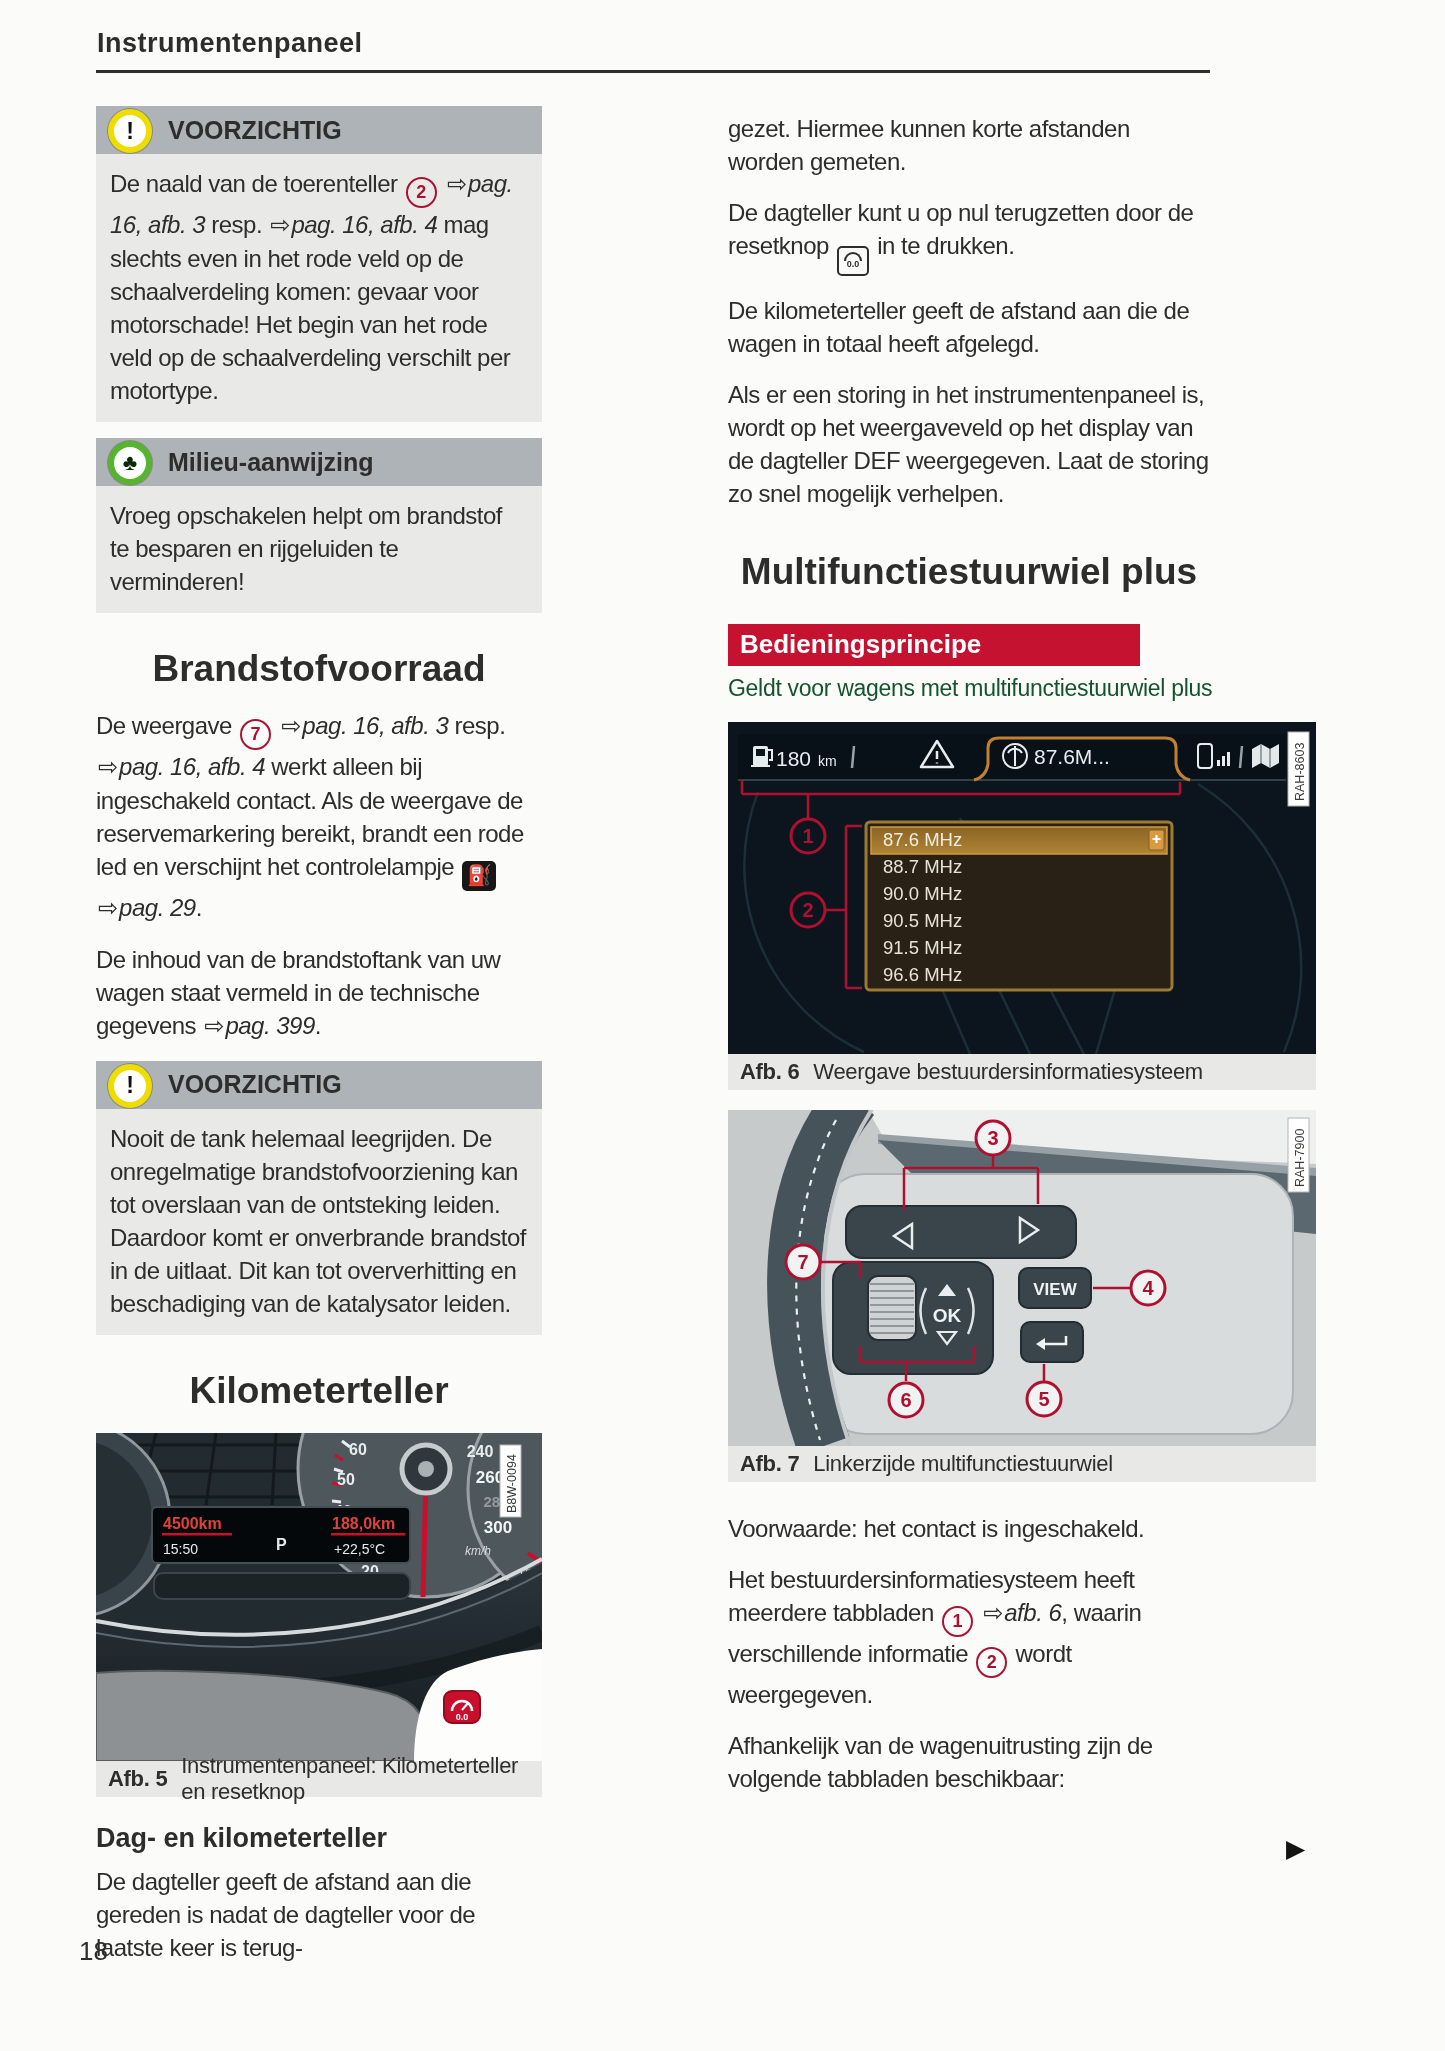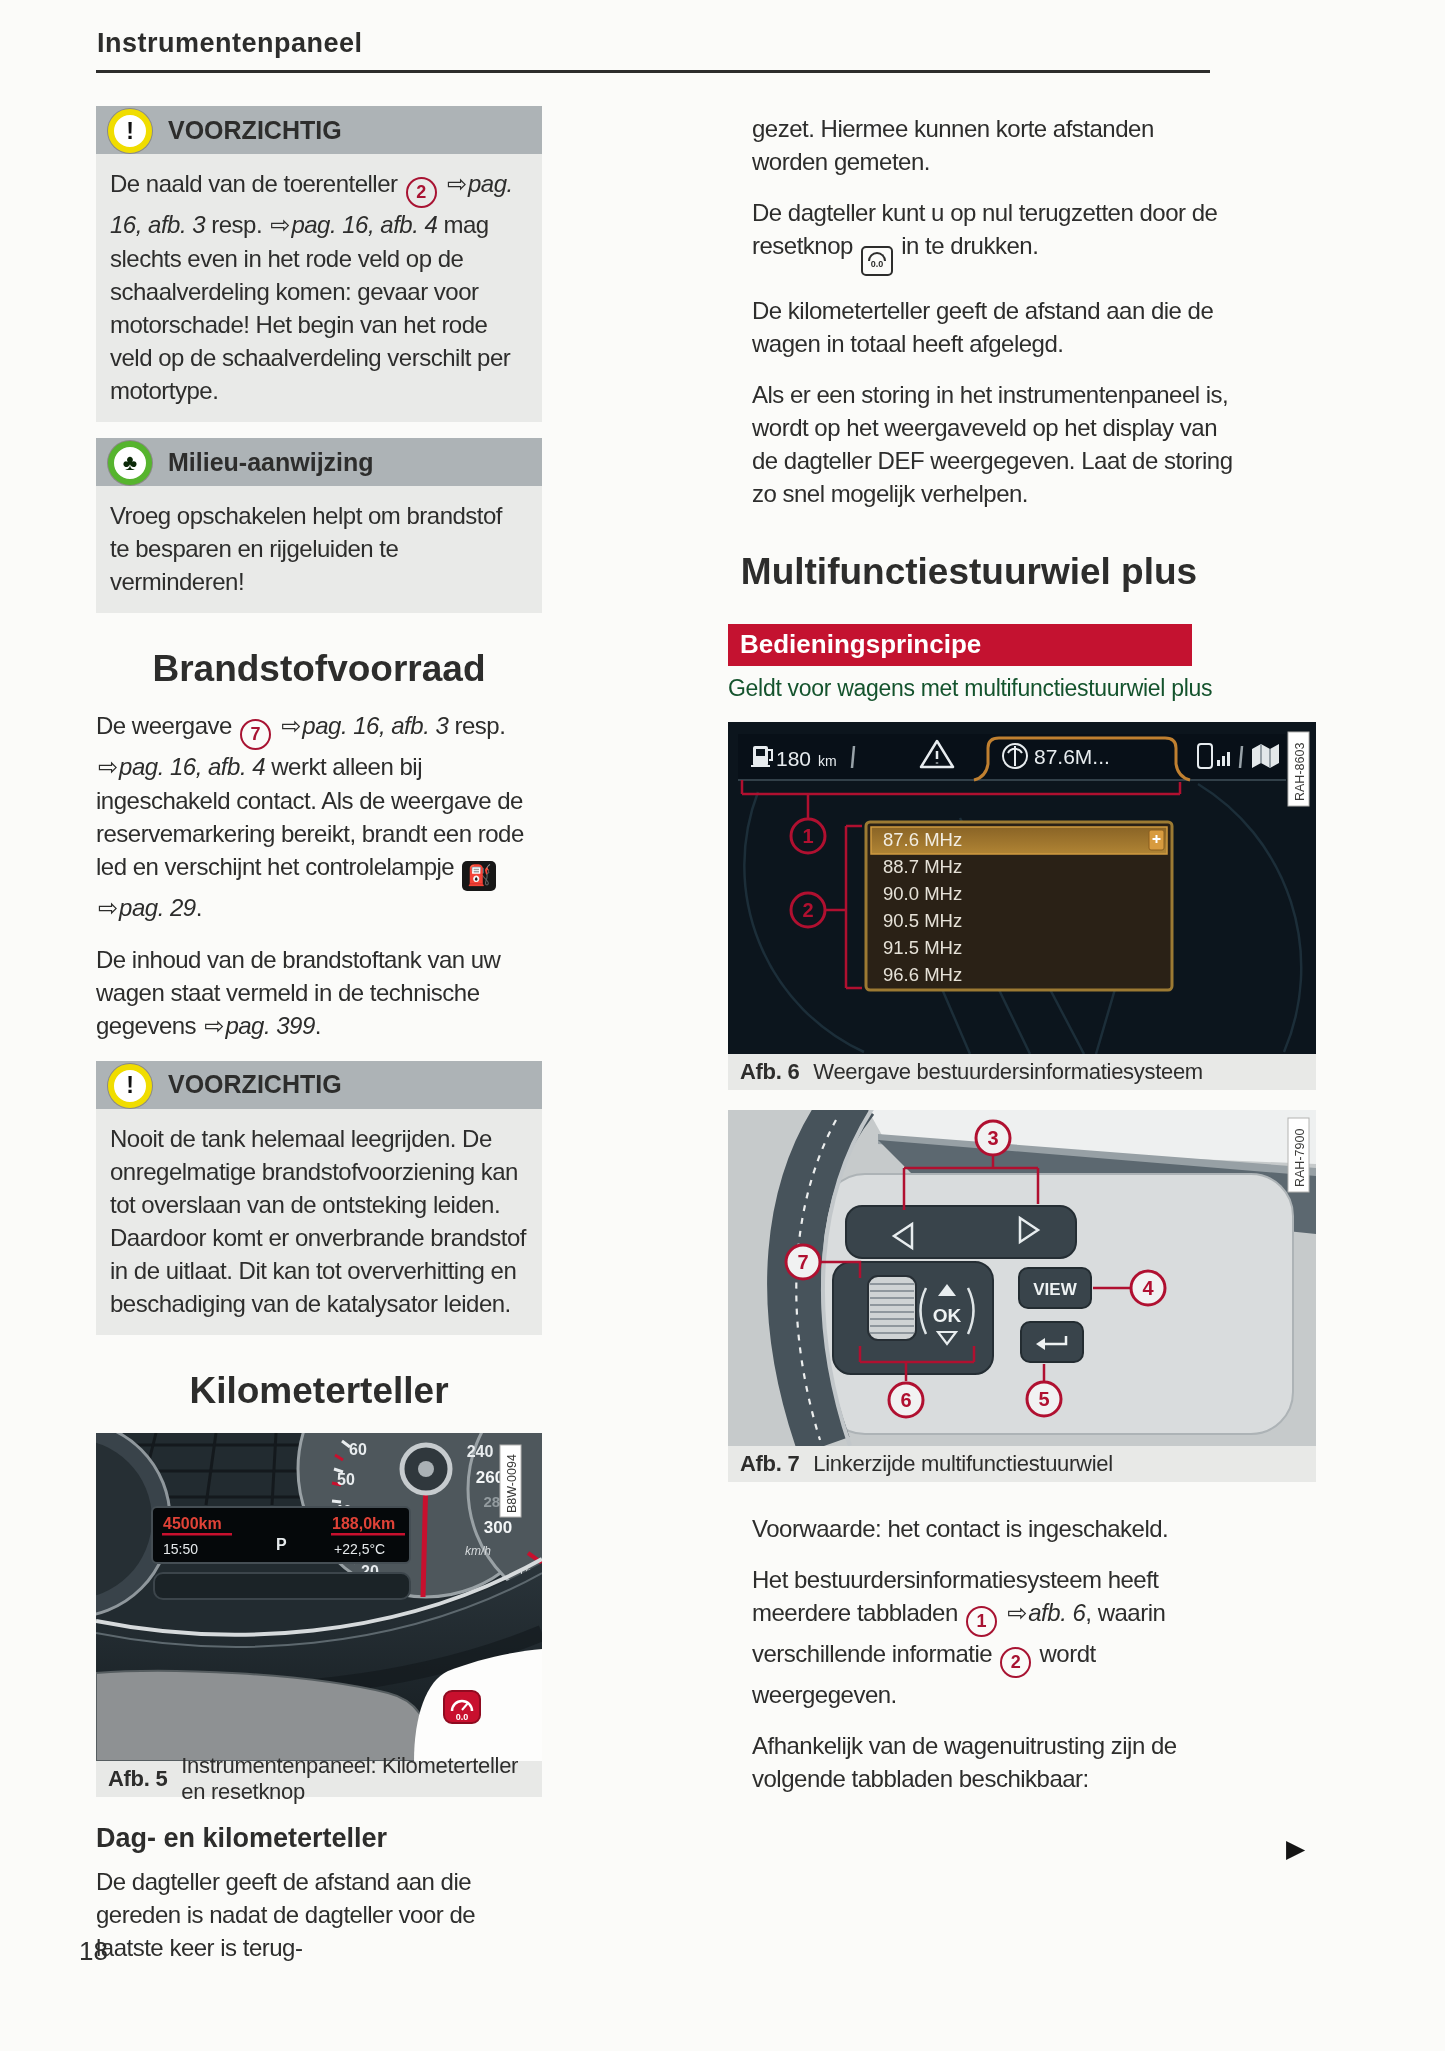--- a/index.html
+++ b/index.html
@@ -4,21 +4,21 @@
 <style>
   html,body{margin:0;padding:0;background:#e5e5e3;}
   .page{position:relative;width:1445px;height:2051px;background:#fbfbf9;overflow:hidden;
         font-family:"Liberation Sans",sans-serif;color:#2d2d2c;}
   .page-header{position:absolute;left:97px;top:28px;font-size:27px;font-weight:700;letter-spacing:.5px;}
   .header-rule{position:absolute;left:96px;top:70px;width:1114px;height:3px;background:#2d2d2c;}
   .col{position:absolute;top:90px;}
   .col-left{left:96px;width:446px;padding-top:16px;}
   .col-right{left:728px;width:588px;padding-top:22px;}
   p.rich{font-size:24px;line-height:33px;letter-spacing:-0.5px;margin:0 0 18px;}
-  .col-right p.rich{width:482px;margin-left:24px;}
+  .col-right p.rich{width:482px;}
   em{font-style:italic;}
   strong{font-weight:400;}
   .h1{font-size:37px;line-height:44px;font-weight:700;margin:34px 0 18px;letter-spacing:0;text-align:center;}
   .col-right .h1{width:482px;margin-top:40px;}
   .h3{font-size:27px;line-height:30px;font-weight:700;margin:26px 0 12px;}
   .warnbox{margin:0 0 16px;}
   .warnbar{position:relative;background:#adb3b6;height:48px;display:flex;align-items:center;
            padding-left:72px;font-size:25px;font-weight:700;box-sizing:border-box;}
   .warnbody{background:#e9eae8;padding:13px 16px 15px 14px;font-size:24px;line-height:33px;letter-spacing:-0.5px;}
   .sign{position:absolute;left:12px;top:3px;width:32px;height:32px;border-radius:50%;background:#fff;
@@ -31,21 +31,21 @@
   .arw{font-family:"DejaVu Sans",sans-serif;font-size:24px;margin:0 1px 0 2px;letter-spacing:0;}
   .fuel-lamp{display:inline-flex;width:34px;height:30px;background:#171717;border-radius:5px;
         color:#e8cf00;font-family:"DejaVu Sans",sans-serif;font-size:20px;align-items:center;
         justify-content:center;vertical-align:-7px;margin:0 2px;}
   .reset-knob{display:inline-flex;flex-direction:column;width:32px;height:30px;border:2px solid #2d2d2c;
         border-radius:5px;background:#fbfbf9;align-items:center;justify-content:center;
         vertical-align:-7px;margin:0 2px;box-sizing:border-box;}
   .reset-arc{width:14px;height:7px;border:2px solid #2d2d2c;border-bottom:none;border-radius:10px 10px 0 0;}
   .reset-val{font-size:9px;line-height:9px;font-weight:700;letter-spacing:0;margin-top:-1px;}
   .banner{background:#c41230;color:#fff;font-size:26px;font-weight:700;height:42px;display:flex;
-        align-items:center;padding-left:12px;width:464px;box-sizing:border-box;margin:30px 0 0;}
+        align-items:center;padding-left:12px;width:412px;box-sizing:border-box;margin:30px 0 0;}
   .applies{font-size:23px;color:#14532d;margin:9px 0 0;letter-spacing:-0.3px;}
   figure.fig{margin:20px 0 0;}
   figure.fig svg{display:block;}
   .figcap{background:#e8e9e7;height:36px;display:flex;align-items:center;padding:0 12px;
         font-size:22px;color:#2d2d2c;letter-spacing:-0.3px;}
   .figcap b{margin-right:14px;white-space:nowrap;}
   .page-num{position:absolute;left:79px;top:1936px;font-size:26px;font-weight:400;}
   .cont{position:absolute;left:1286px;top:1834px;font-family:"DejaVu Sans",sans-serif;
         font-size:25px;color:#141414;}
   svg text{font-family:"Liberation Sans",sans-serif;}

